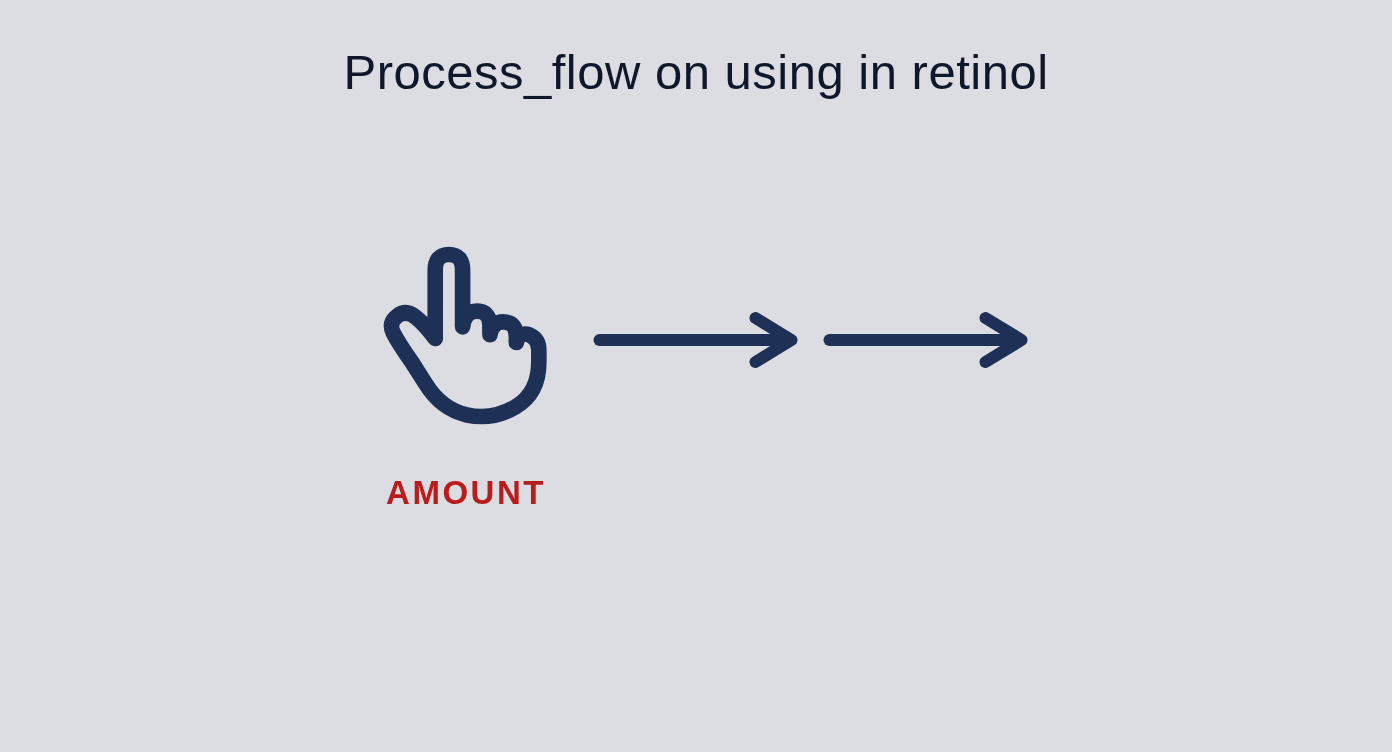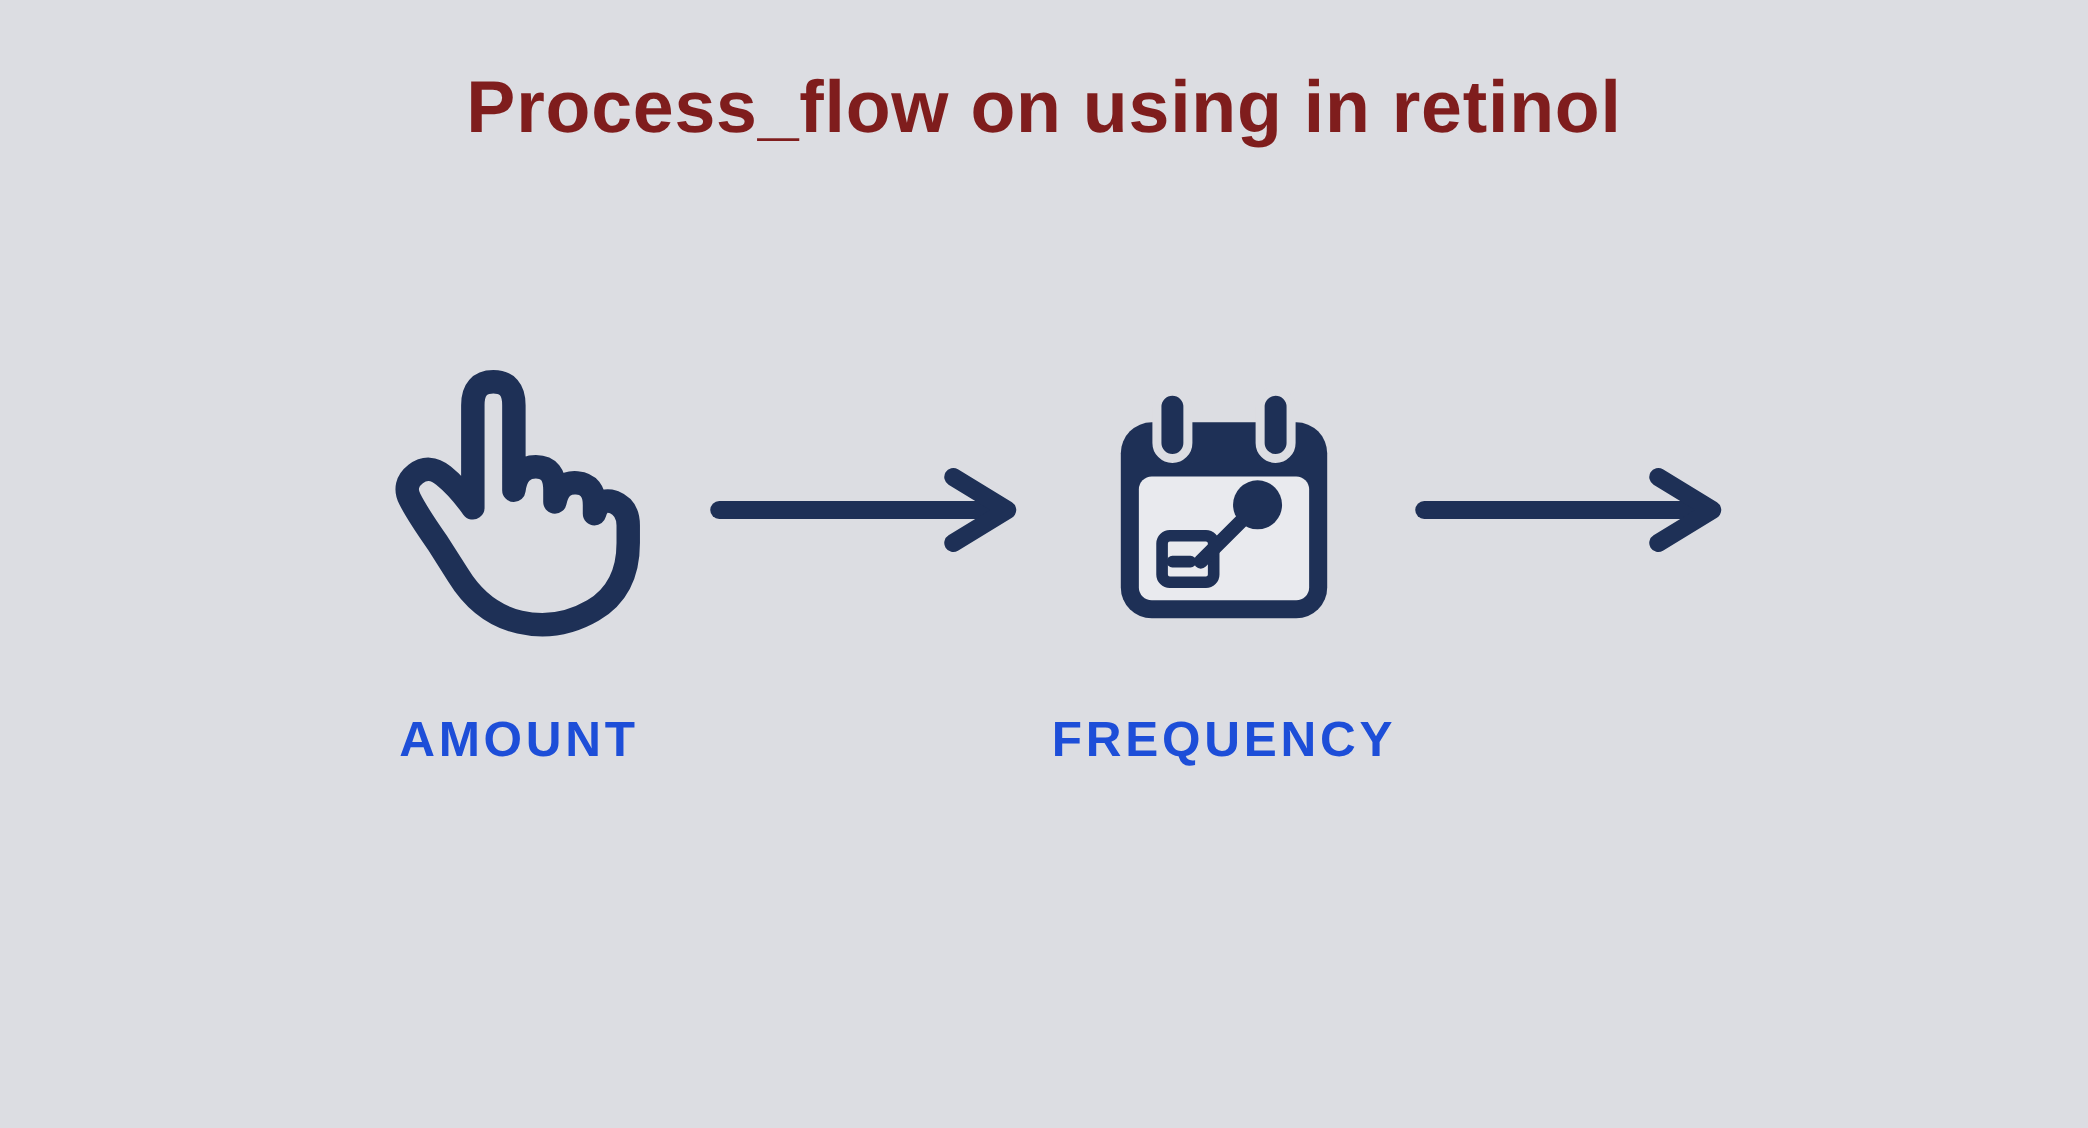--- a/index.html
+++ b/index.html
@@ -12,22 +12,22 @@
     position: relative;
     width: 1392px;
     height: 752px;
     background: #dcdde2;
     overflow: hidden;
   }
   .title {
     text-align: center;
     padding-top: 44px;
     font-size: 49px;
-    font-weight: bold;
-    color: #7f1d1d;
+    font-weight: normal;
+    color: #0f172a;
     letter-spacing: 0.5px;
   }
   .flow-row {
     display: flex;
     justify-content: center;
     align-items: flex-start;
     margin-top: 134px;
   }
   .step {
     width: 240px;
@@ -39,21 +39,21 @@
     height: 212px;
     display: flex;
     align-items: center;
     justify-content: center;
   }
   .step-label {
     margin-top: 28px;
     font-size: 33px;
     font-weight: bold;
     letter-spacing: 2.5px;
-    color: #1d4ed8;
+    color: #b91c1c;
     white-space: nowrap;
   }
   .arrow-box {
     width: 230px;
     height: 212px;
     display: flex;
     align-items: center;
     justify-content: center;
   }
 </style>
@@ -82,35 +82,20 @@
       <div class="step-label">AMOUNT</div>
     </div>
 
     <div class="arrow-box">
       <svg width="225" height="64" viewBox="0 0 220 64">
         <line x1="8" y1="32" x2="186" y2="32" stroke="#1e3056" stroke-width="12" stroke-linecap="round"></line>
         <path d="M164,10 L200,32 L164,54" fill="none" stroke="#1e3056" stroke-width="12" stroke-linecap="round" stroke-linejoin="round"></path>
       </svg>
     </div>
 
-    <div class="step">
-      <div class="icon-box">
-        <svg width="180" height="172" viewBox="0 0 100 100">
-          <rect x="10" y="16" width="80" height="76" rx="12" fill="#1e3056"></rect>
-          <rect x="17" y="37" width="66" height="48" rx="5" fill="#e9eaee"></rect>
-          <rect x="24" y="4" width="12" height="26" rx="6" fill="#1e3056" stroke="#dcdde2" stroke-width="3.5"></rect>
-          <rect x="64" y="4" width="12" height="26" rx="6" fill="#1e3056" stroke="#dcdde2" stroke-width="3.5"></rect>
-          <rect x="26" y="60" width="20" height="18" rx="3" fill="none" stroke="#1e3056" stroke-width="4.5"></rect>
-          <line x1="30" y1="70" x2="37" y2="70" stroke="#1e3056" stroke-width="4.5" stroke-linecap="round"></line>
-          <line x1="41" y1="70" x2="58" y2="53" stroke="#1e3056" stroke-width="5.5" stroke-linecap="round"></line>
-          <circle cx="63" cy="48" r="9.5" fill="#1e3056"></circle>
-        </svg>
-      </div>
-      <div class="step-label">FREQUENCY</div>
-    </div>
 
     <div class="arrow-box">
       <svg width="225" height="64" viewBox="0 0 220 64">
         <line x1="8" y1="32" x2="186" y2="32" stroke="#1e3056" stroke-width="12" stroke-linecap="round"></line>
         <path d="M164,10 L200,32 L164,54" fill="none" stroke="#1e3056" stroke-width="12" stroke-linecap="round" stroke-linejoin="round"></path>
       </svg>
     </div>
 
 
   </div>

